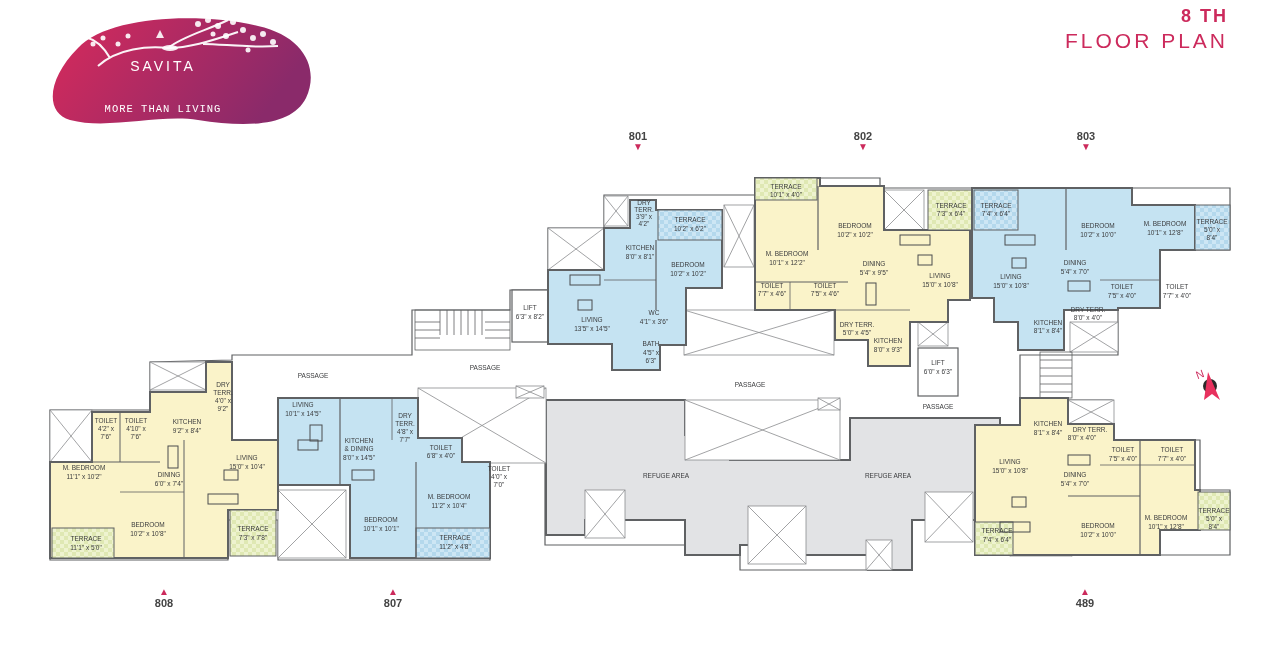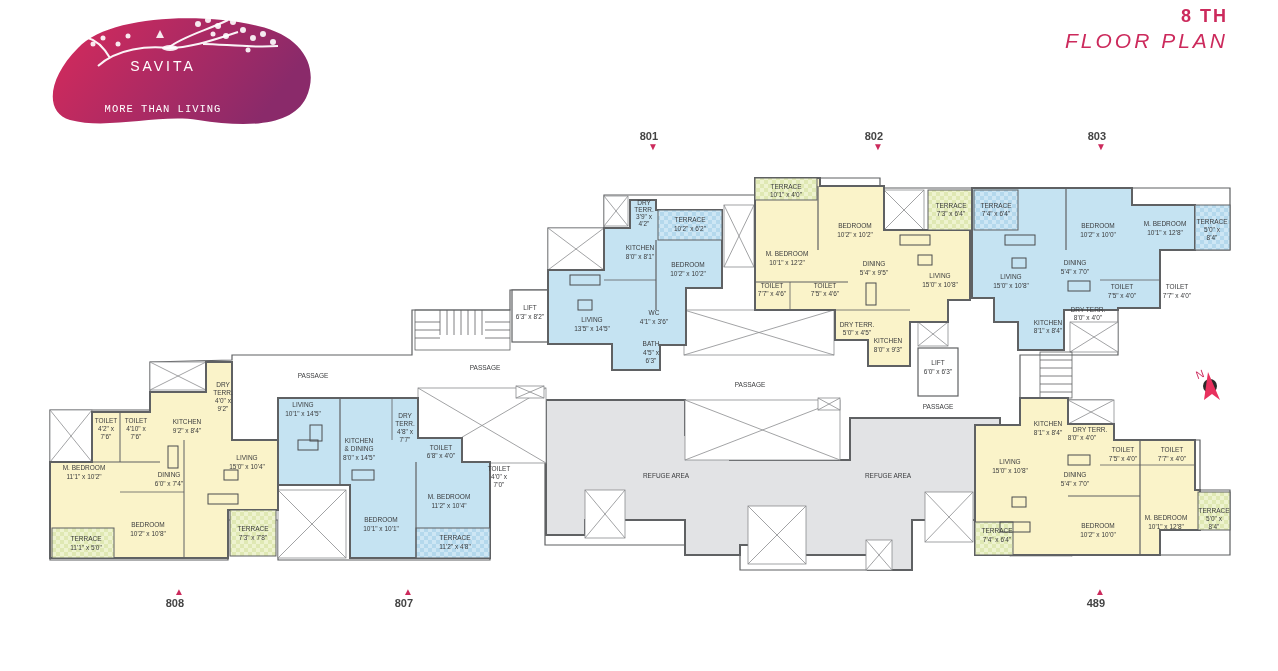--- a/index.html
+++ b/index.html
@@ -4,23 +4,23 @@
 <style>
   html, body { margin:0; padding:0; background:#ffffff; }
   body { width:1278px; height:671px; position:relative; overflow:hidden; font-family:"Liberation Sans", sans-serif; }
   .logo { position:absolute; left:48px; top:8px; width:268px; height:120px; }
   .logo svg { position:absolute; left:0; top:0; }
   .logo .brand-top { position:absolute; left:0; width:230px; top:50px; text-align:center; color:#fff; font-size:14px; letter-spacing:3px; }
   .logo .brand-name { position:absolute; left:0; width:230px; top:58px; text-align:center; color:#fff; font-size:33px; letter-spacing:9px; font-weight:bold; }
   .logo .brand-tag { position:absolute; left:0; width:230px; top:95px; text-align:center; color:#fff; font-size:10.5px; letter-spacing:1px; font-family:Liberation Mono, monospace; }
   .title { position:absolute; right:50px; top:6px; text-align:right; color:#cc2a5c; }
   .title .t1 { font-size:18px; font-weight:bold; letter-spacing:2px; }
-  .title .t2 { font-size:21px; letter-spacing:3px; margin-top:2px;font-style:italic; }
+  .title .t2 { font-size:21px; letter-spacing:3px; margin-top:2px; }
   .plan { position:absolute; left:0; top:0; }
-  .unit-marker { position:absolute; font-size:11px; font-weight:bold; color:#444; text-align:right; width:40px; }
+  .unit-marker { position:absolute; font-size:11px; font-weight:bold; color:#444; text-align:center; width:40px; }
   .unit-marker .tri { color:#cc2a5c; font-size:10px; line-height:10px; display:block; }
   .compass { position:absolute; left:1192px; top:366px; width:40px; height:40px; }
   svg text { font-family:"Liberation Sans", sans-serif; }
 </style>
 </head>
 <body>
 
 <div class="logo">
   <svg width="268" height="120" viewBox="0 0 268 120">
     <defs>

